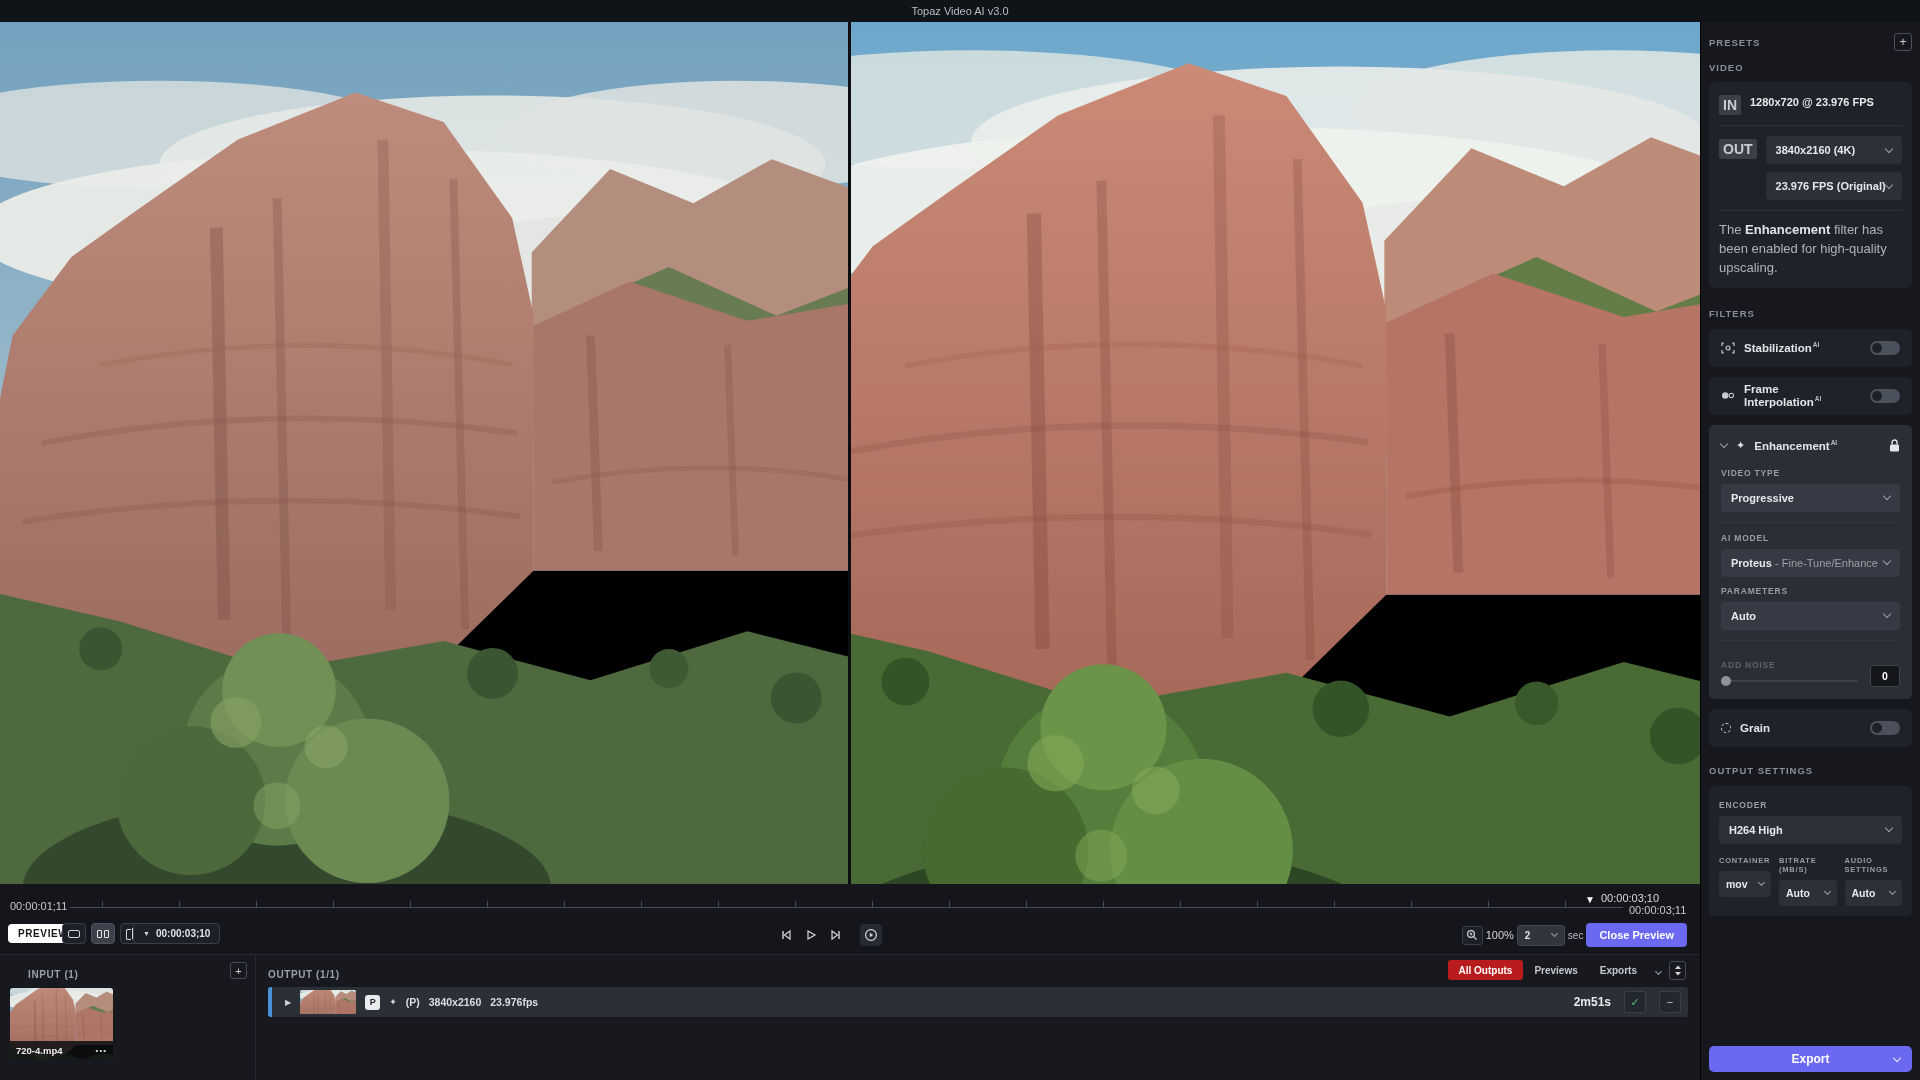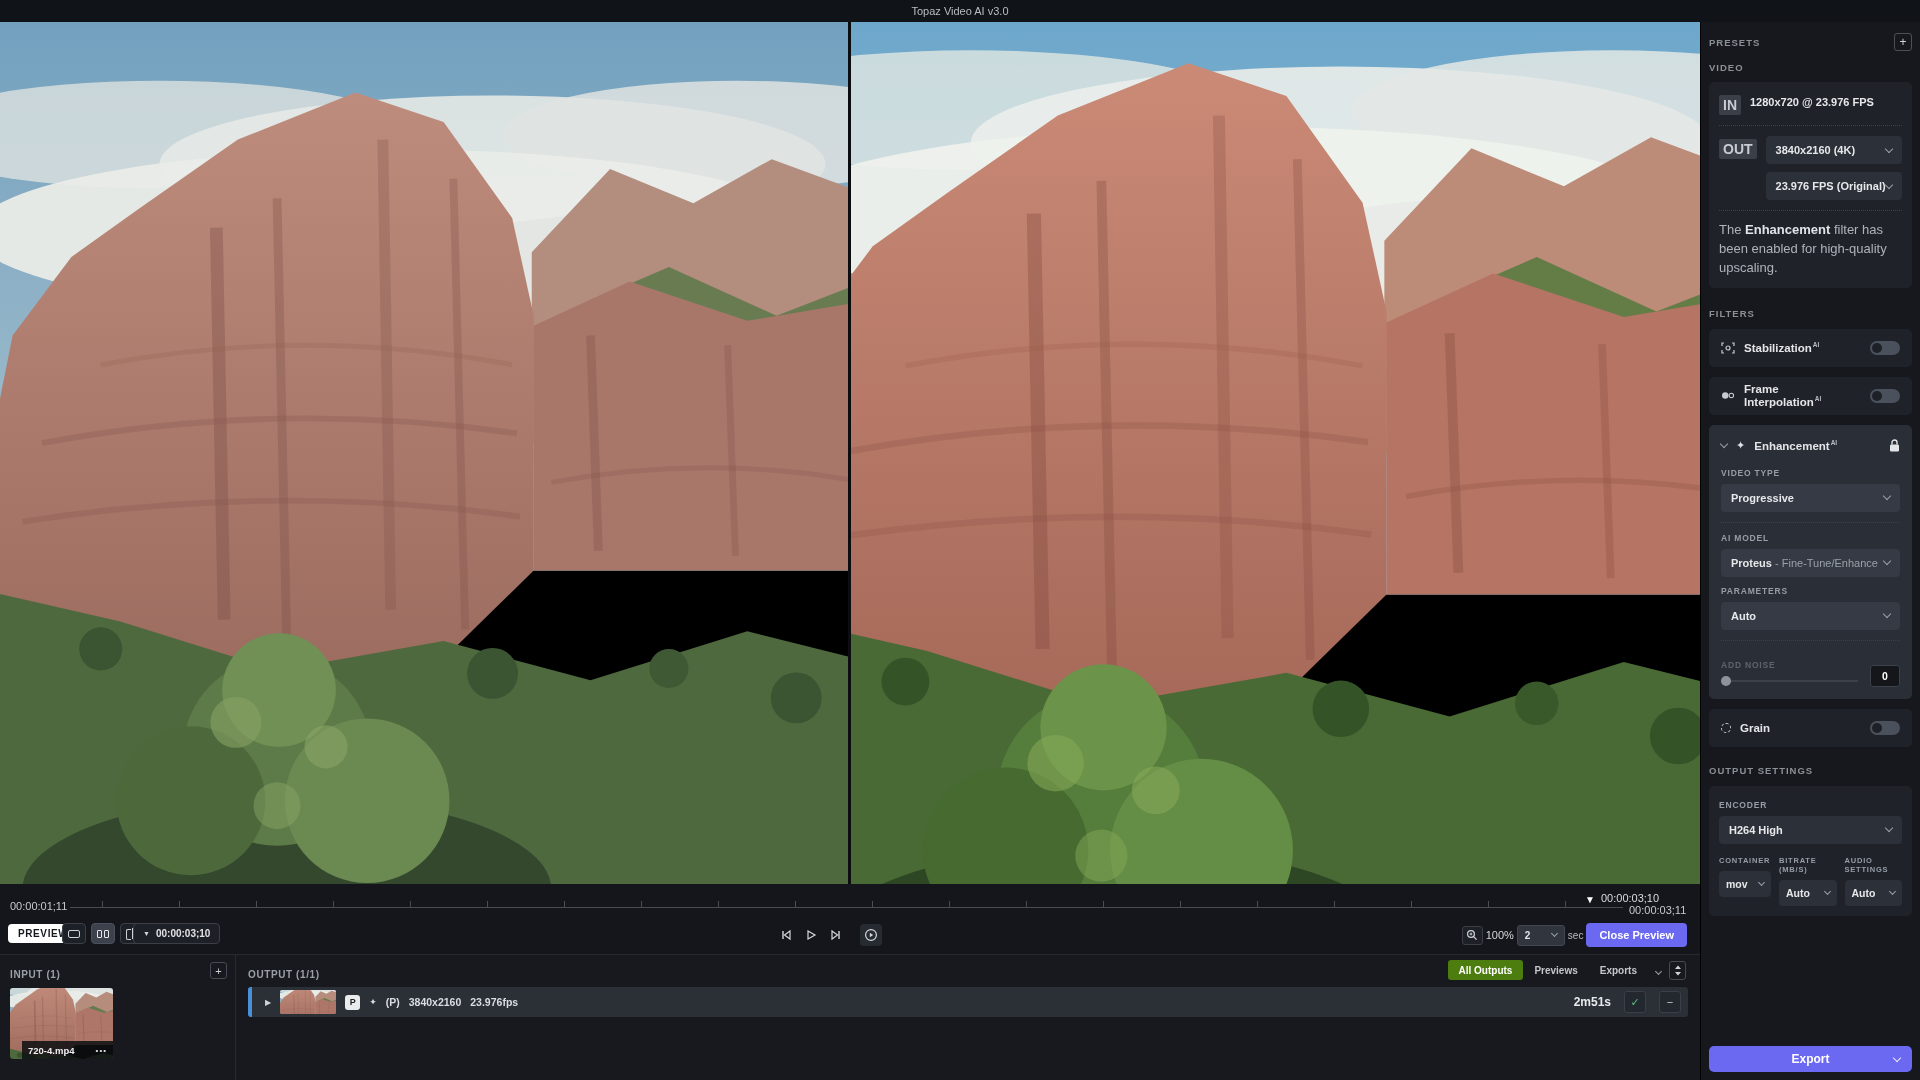--- a/index.html
+++ b/index.html
@@ -68,38 +68,38 @@
 
   
   .chev { width:6px; height:6px; border-right:1.5px solid #9aa0a8; border-bottom:1.5px solid #9aa0a8;
     transform:rotate(45deg); margin-top:-3px; flex:none; }
   .chev.sm { width:5px; height:5px; }
   .chev.white { border-color:#e8e9ec; }
 
   
   .bottom { position:absolute; top:954px; left:0; width:1700px; height:126px; background:#17191f;
     border-top:1px solid #272b31; display:flex; }
-  .input-panel { width:236px; border-right:1px solid #272b31; position:relative; padding:9px 10px; }
+  .input-panel { width:256px; border-right:1px solid #272b31; position:relative; padding:9px 28px; }
   .panel-label { font-size:10px; font-weight:bold; color:#9aa0a7; letter-spacing:.6px; }
   .sq-btn-sm { position:absolute; right:8px; top:7px; width:17px; height:17px; border:1px solid #454a54;
     border-radius:3px; color:#cfd2d7; font-size:11px; display:flex; align-items:center; justify-content:center;
     background:transparent; }
   .in-thumb { position:absolute; left:10px; top:33px; width:103px; height:71px; border-radius:3px;
     overflow:hidden; background:#000; }
   .in-thumb svg { width:100%; height:100%; display:block; }
-  .thumb-name { position:absolute; left:12px; right:0; bottom:0; height:18px; background:rgba(12,14,17,.85);
+  .thumb-name { position:absolute; left:0; right:0; bottom:0; height:18px; background:rgba(12,14,17,.85);
     display:flex; align-items:center; justify-content:space-between; padding:0 6px; }
   .thumb-name .fn { font-size:9.5px; font-weight:bold; color:#eceef0; }
   .thumb-name .dots { font-size:8px; color:#dfe1e4; letter-spacing:1px; }
 
   .output-panel { flex:1; position:relative; padding:9px 0 0 12px; }
   .out-tabs { position:absolute; right:14px; top:5px; display:flex; align-items:center; }
   .tab { height:20px; padding:0 11px; font-size:10px; font-weight:bold; color:#c3c6cb; display:flex;
     align-items:center; border-radius:3px; }
-  .tab.active { background:#4d7c0f; color:#fff;margin-left:28px; }
+  .tab.active { background:#b91c1c; color:#fff;margin-left:28px; }
   .tabs-chev { margin:2px 4px 0 8px; }
   .sort-btn { width:17px; height:19px; border:1px solid #454a54; border-radius:3px; display:flex;
     align-items:center; justify-content:center; margin-left:4px; }
   .out-row { position:absolute; left:12px; right:12px; top:32px; height:30px; background:#2b2f36;
     border-radius:3px; display:flex; align-items:center; gap:9px; padding-right:7px; overflow:hidden; }
   .row-accent { width:4px; height:100%; flex:none; }
   .row-play { font-size:8px; color:#cfd3d8; margin-left:4px; }
   .row-thumb { width:56px; height:24px; border-radius:2px; overflow:hidden; background:#000; flex:none; }
   .row-thumb svg { width:100%; height:100%; display:block; }
   .p-badge { width:15px; height:15px; background:#e9ebed; border-radius:3px; color:#1c1f24; font-size:9px;

